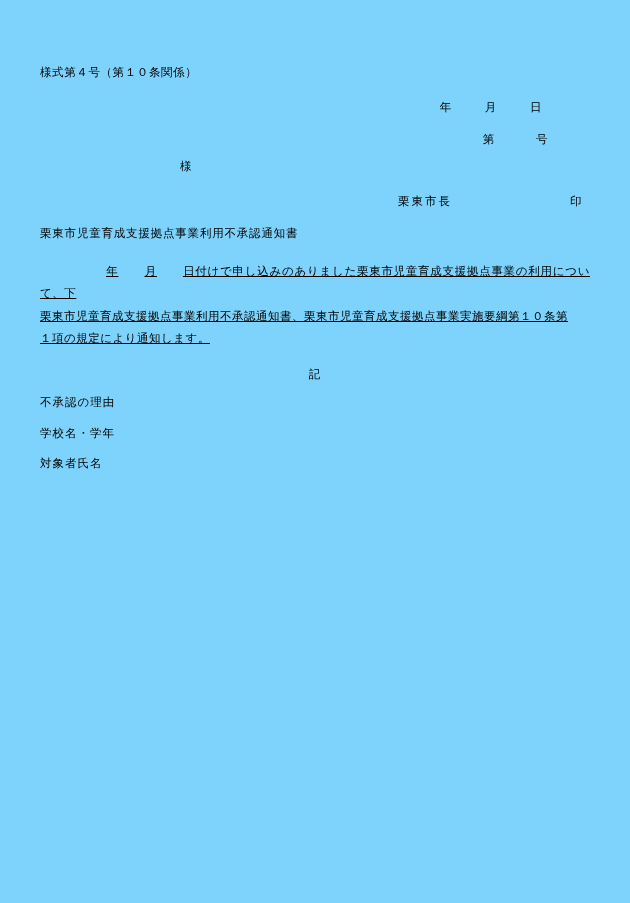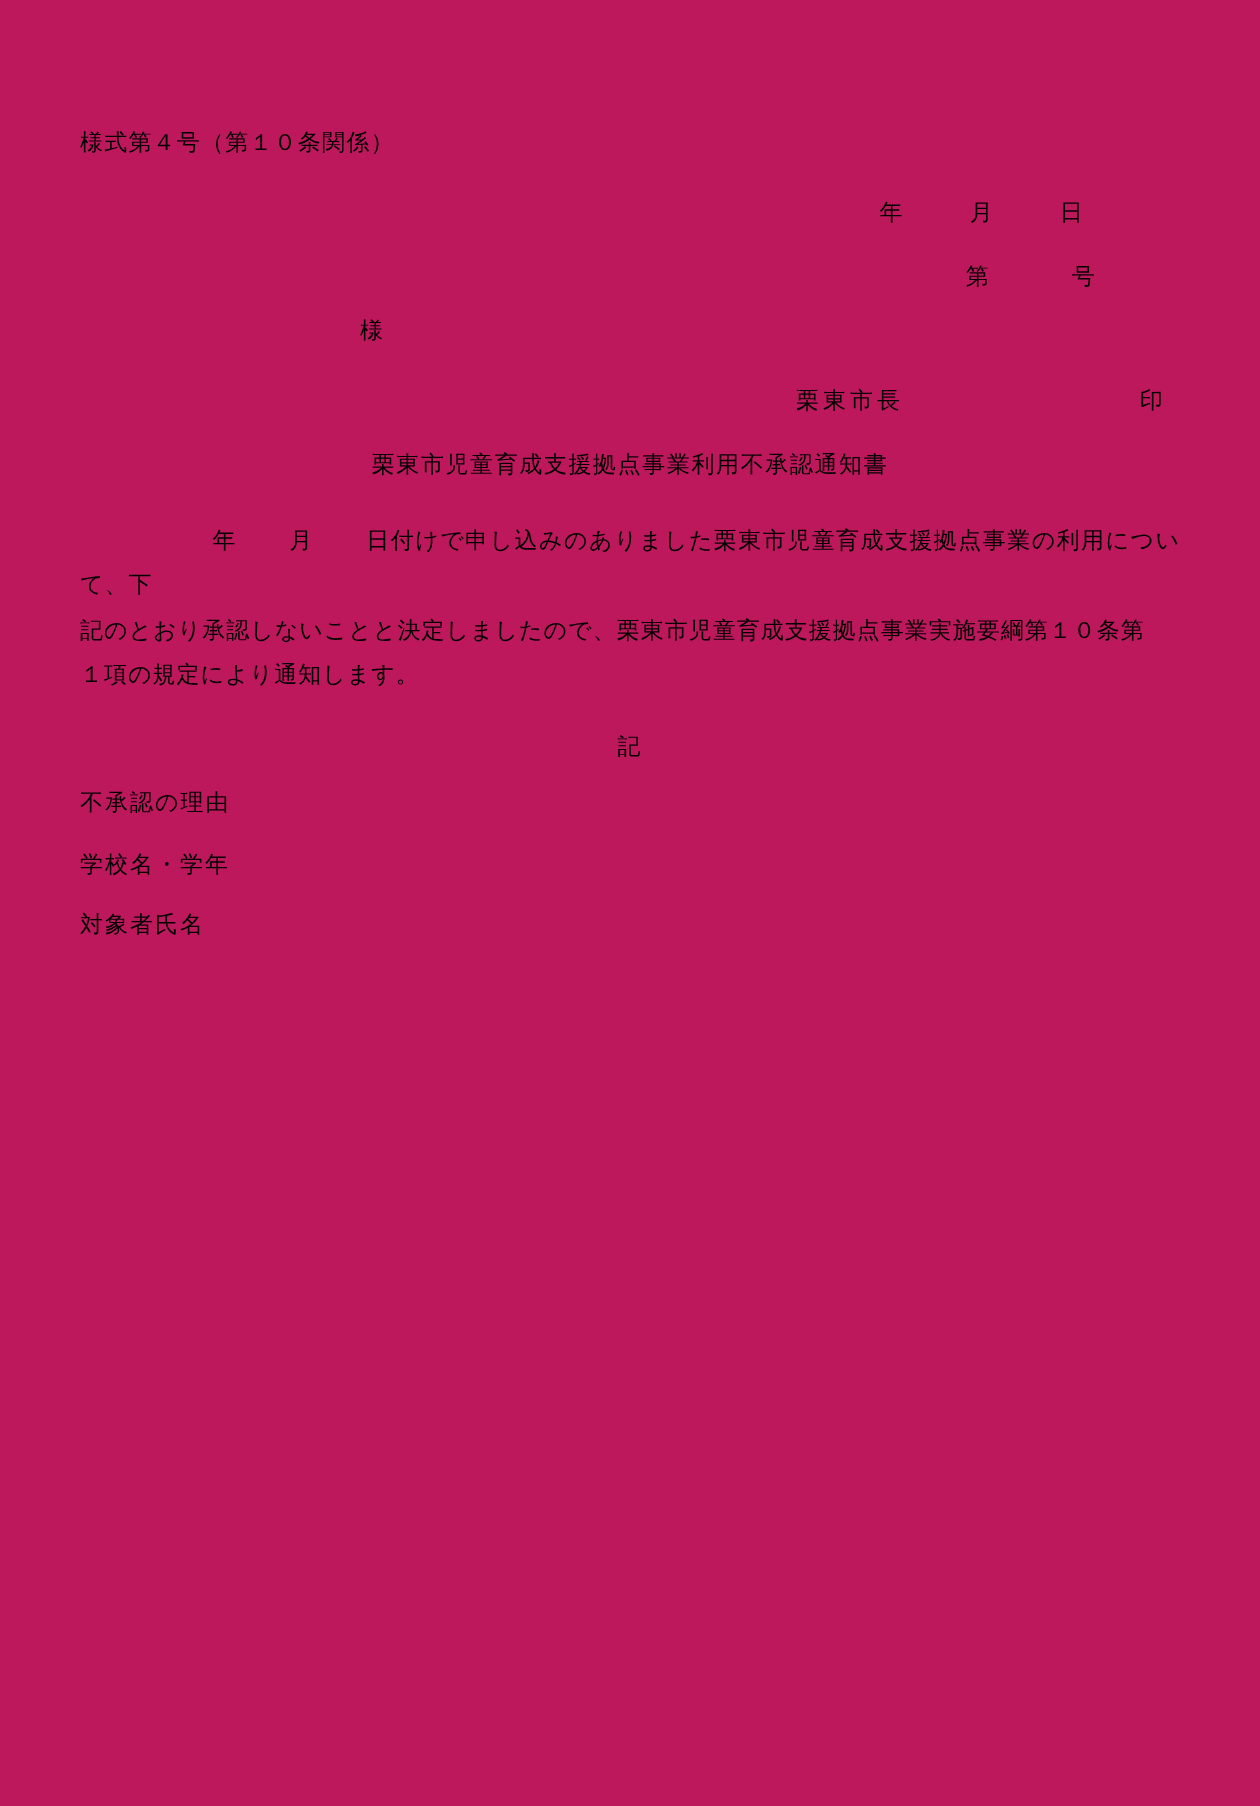--- a/index.html
+++ b/index.html
@@ -8,21 +8,21 @@
     background: #ffffff;
   }
   body {
     font-family: "Liberation Serif", "DejaVu Serif", serif;
     color: #000000;
   }
   .page {
     position: relative;
     width: 630px;
     height: 903px;
-    background: #be185d;
+    background: #7dd3fc;
     overflow: hidden;
   }
   .doc {
     position: absolute;
     left: 0;
     top: 0;
     width: 630px;
     height: 903px;
     box-sizing: border-box;
     padding: 60px 40px 0 40px;
@@ -58,29 +58,30 @@
     letter-spacing: 2px;
     margin-left: 40px;
   }
   .issuer .seal {
     display: inline-block;
     width: 130px;
     text-align: right;
     padding-right: 8px;
   }
   .title {
-    text-align: center;
+    text-align: left;
     margin-bottom: 20px;
     letter-spacing: 0.8px;
   }
   .body-para {
     margin-bottom: 18px;
     text-align: justify;
     line-height: 1.95;
     letter-spacing: 0.5px;
+    text-decoration: underline;
   }
   .body-para .indent {
     display: inline-block;
     width: 66px;
   }
   .ki {
     text-align: center;
     margin-top: 14px;
     margin-bottom: 16px;
     letter-spacing: 1px;
@@ -119,21 +120,21 @@
     </div>
 
     <div class="line issuer">
       <span class="name">栗東市長</span>
       <span class="seal">印</span>
     </div>
 
     <div class="line title">栗東市児童育成支援拠点事業利用不承認通知書</div>
 
     <div class="line body-para">
-      <span class="indent"></span><span>年</span><span class="sp3"></span><span>月</span><span class="sp3"></span><span>日付けで申し込みのありました栗東市児童育成支援拠点事業の利用について、下</span><br><span>記のとおり承認しないことと決定しましたので、栗東市児童育成支援拠点事業実施要綱第１０条第</span><br><span>１項の規定により通知します。</span>
+      <span class="indent"></span><span>年</span><span class="sp3"></span><span>月</span><span class="sp3"></span><span>日付けで申し込みのありました栗東市児童育成支援拠点事業の利用について、下</span><br><span>栗東市児童育成支援拠点事業利用不承認通知書、栗東市児童育成支援拠点事業実施要綱第１０条第</span><br><span>１項の規定により通知します。</span>
     </div>
 
     <div class="line ki">記</div>
 
     <div class="line field">不承認の理由</div>
     <div class="line field">学校名・学年</div>
     <div class="line field">対象者氏名</div>
 
   </div>
 </div>

